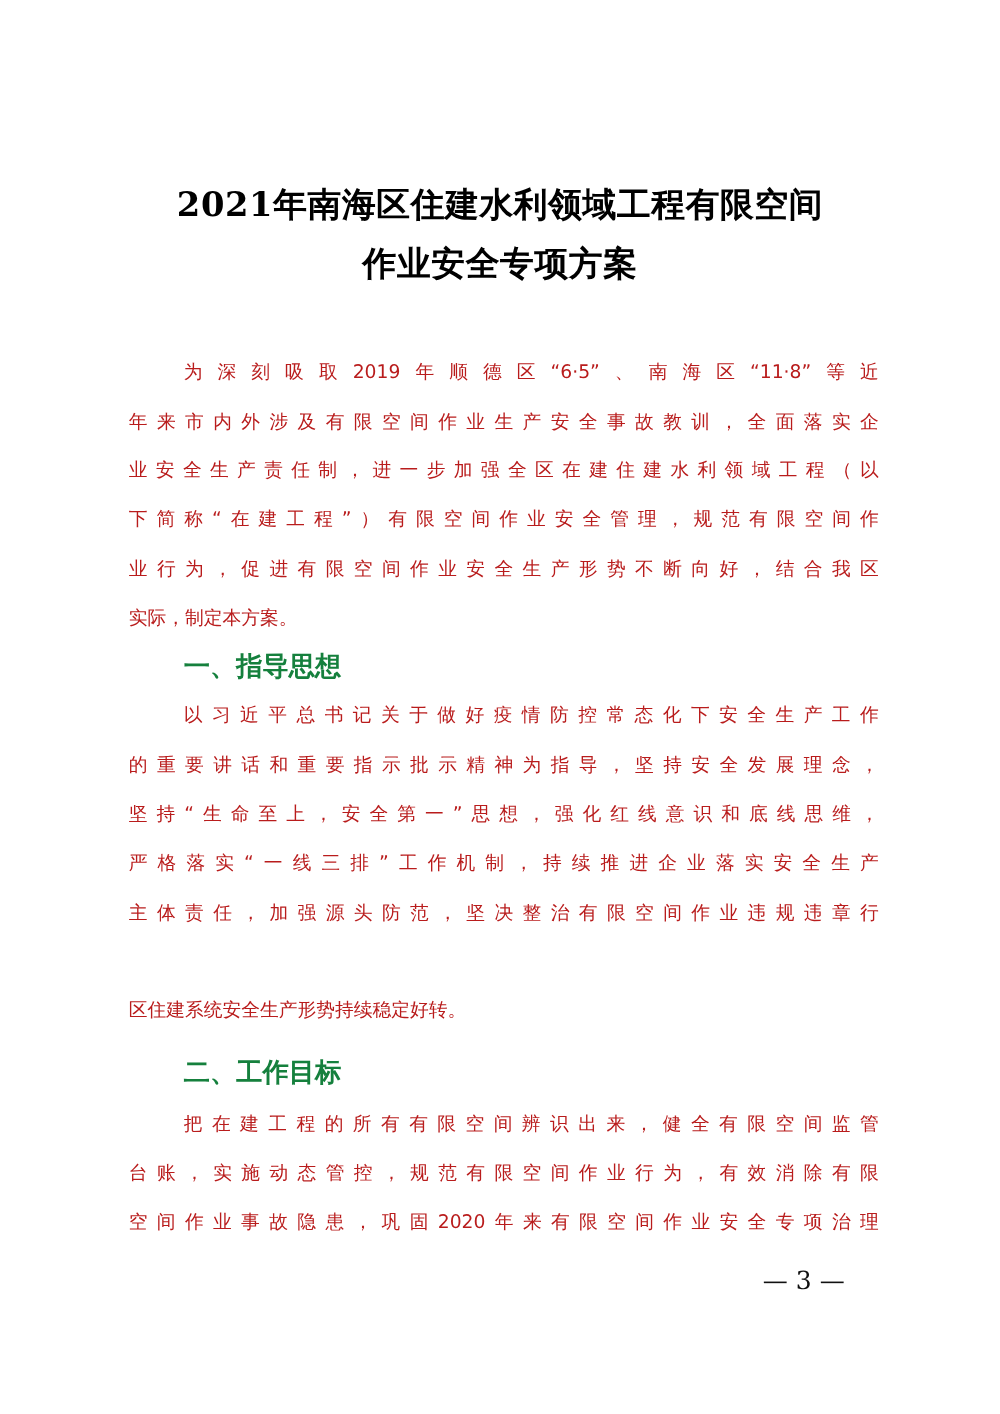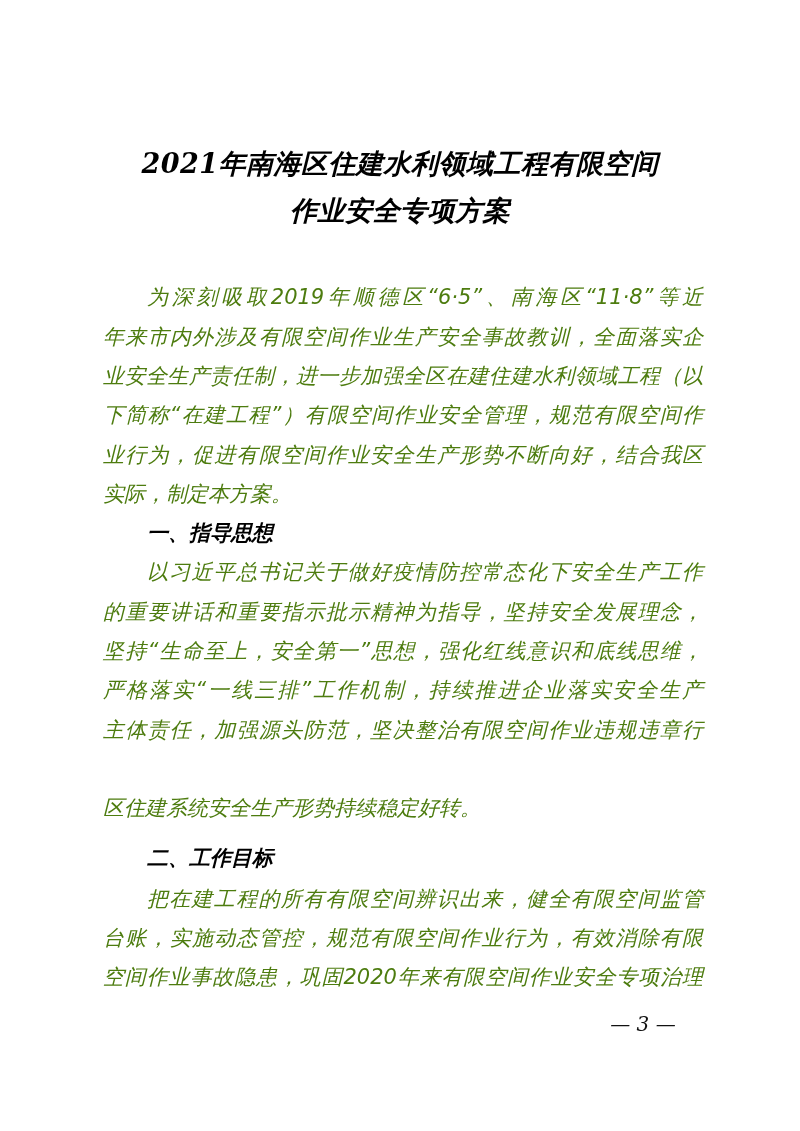--- a/index.html
+++ b/index.html
@@ -1,36 +1,36 @@
 <!DOCTYPE html>
 <html><head>
 <meta charset="utf-8">
 <style>
   html, body { margin:0; padding:0; background:#ffffff; }
   body { width:800px; height:1131px; position:relative; overflow:hidden; color:#111; }
-  .page { position:absolute; left:0; top:0; width:688px; height:1131px; background:#fff;font-style:italic; }
+  .page { position:absolute; left:0; top:0; width:688px; height:1131px; background:#fff; }
   .title {
     position:absolute; left:0; width:800px; text-align:center;
     font-family:"DejaVu Serif","Liberation Serif",serif; font-weight:bold;
     font-size:27px; color:#000; letter-spacing:0.5px;
   }
   .t1 { top:146px; }
   .t2 { top:193px; }
   .line {
     position:absolute; left:103px; width:600px; height:30px;
     font-family:"DejaVu Sans","Liberation Sans",sans-serif;
-    font-size:21px; line-height:30px; white-space:nowrap; color:#4d7c0f;
+    font-size:15px; line-height:30px; white-space:nowrap; color:#b91c1c;
     text-align:justify; text-align-last:justify;
   }
   .line.last { text-align-last:left; }
   .line.indent { left:147px; width:556px; }
   .heading {
     position:absolute; left:147px; height:30px;
     font-family:"DejaVu Sans","Liberation Sans",sans-serif;
-    font-size:21px; line-height:30px; font-weight:bold; color:#000000;
+    font-size:21px; line-height:30px; font-weight:bold; color:#15803d;
   }
   .pagenum {
     position:absolute; left:598px; top:1012px; width:90px; text-align:center;
     font-family:"DejaVu Serif","Liberation Serif",serif; font-size:20px; color:#111;
   }
 </style>
 </head>
 <body>
 
 <div class="page">

